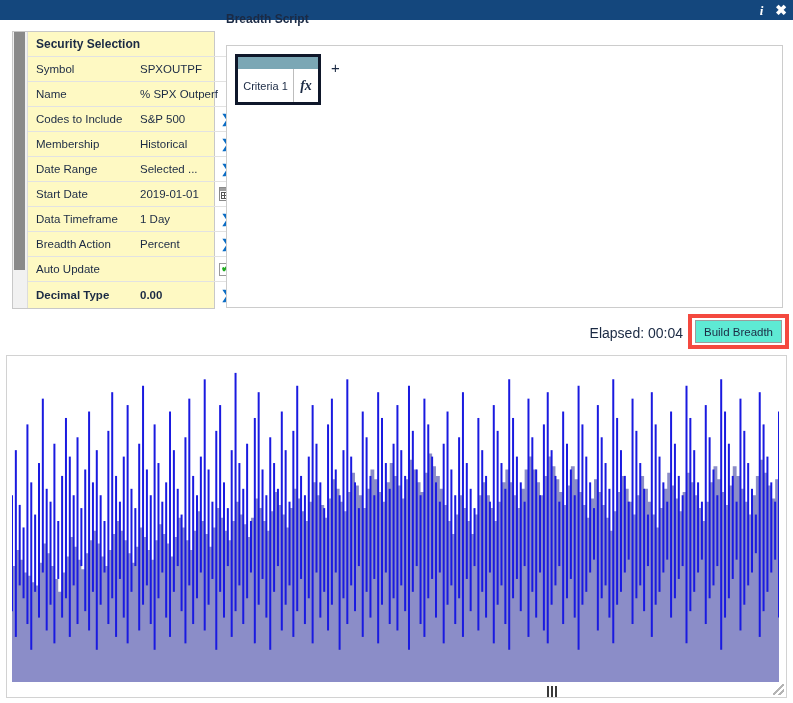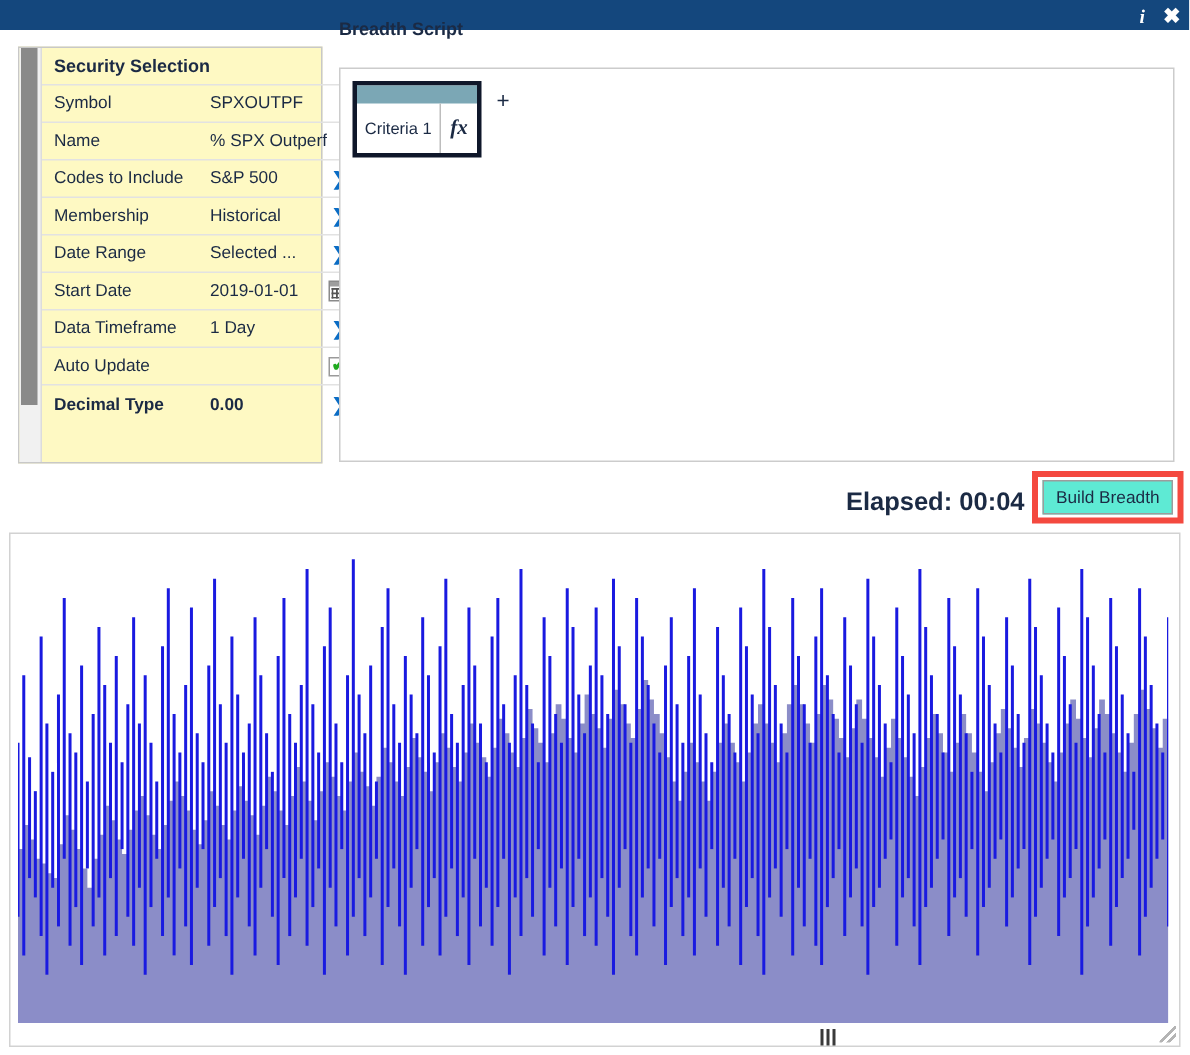--- a/index.html
+++ b/index.html
@@ -240,24 +240,23 @@
     color: #1b2a44;
     line-height: 1;
     margin-top: 6px;
     user-select: none;
   }
 
   
   .elapsed {
     position: absolute;
     right: 110px; top: 325px;
-    font-size: 17px;
+    font-size: 14px;
     color: #1b2a44;
     white-space: nowrap;
-    font-weight: bold;
   }
   .redbox {
     position: absolute;
     left: 688px; top: 314px;
     width: 101px; height: 35px;
     border: 4px solid #f4493f;
     box-sizing: border-box;
     background: transparent;
   }
   .build-btn {
@@ -381,20 +380,27 @@
       </div>
 
       <div class="sec-row">
         <span class="sec-label">Data Timeframe</span>
         <span class="sec-value">1 Day</span>
         <span class="sec-ctl">
             <span class="chev-down">❯</span>
           </span>
       </div>
 
+      <div class="sec-row">
+        <span class="sec-label">Breadth Action</span>
+        <span class="sec-value">Percent</span>
+        <span class="sec-ctl">
+            <span class="chev-down">❯</span>
+          </span>
+      </div>
 
       <div class="sec-row">
         <span class="sec-label">Auto Update</span>
         <span class="sec-value"></span>
         <span class="sec-ctl">
             <span class="chk-icon"></span>
           </span>
       </div>
 
       <div class="sec-row bold">

